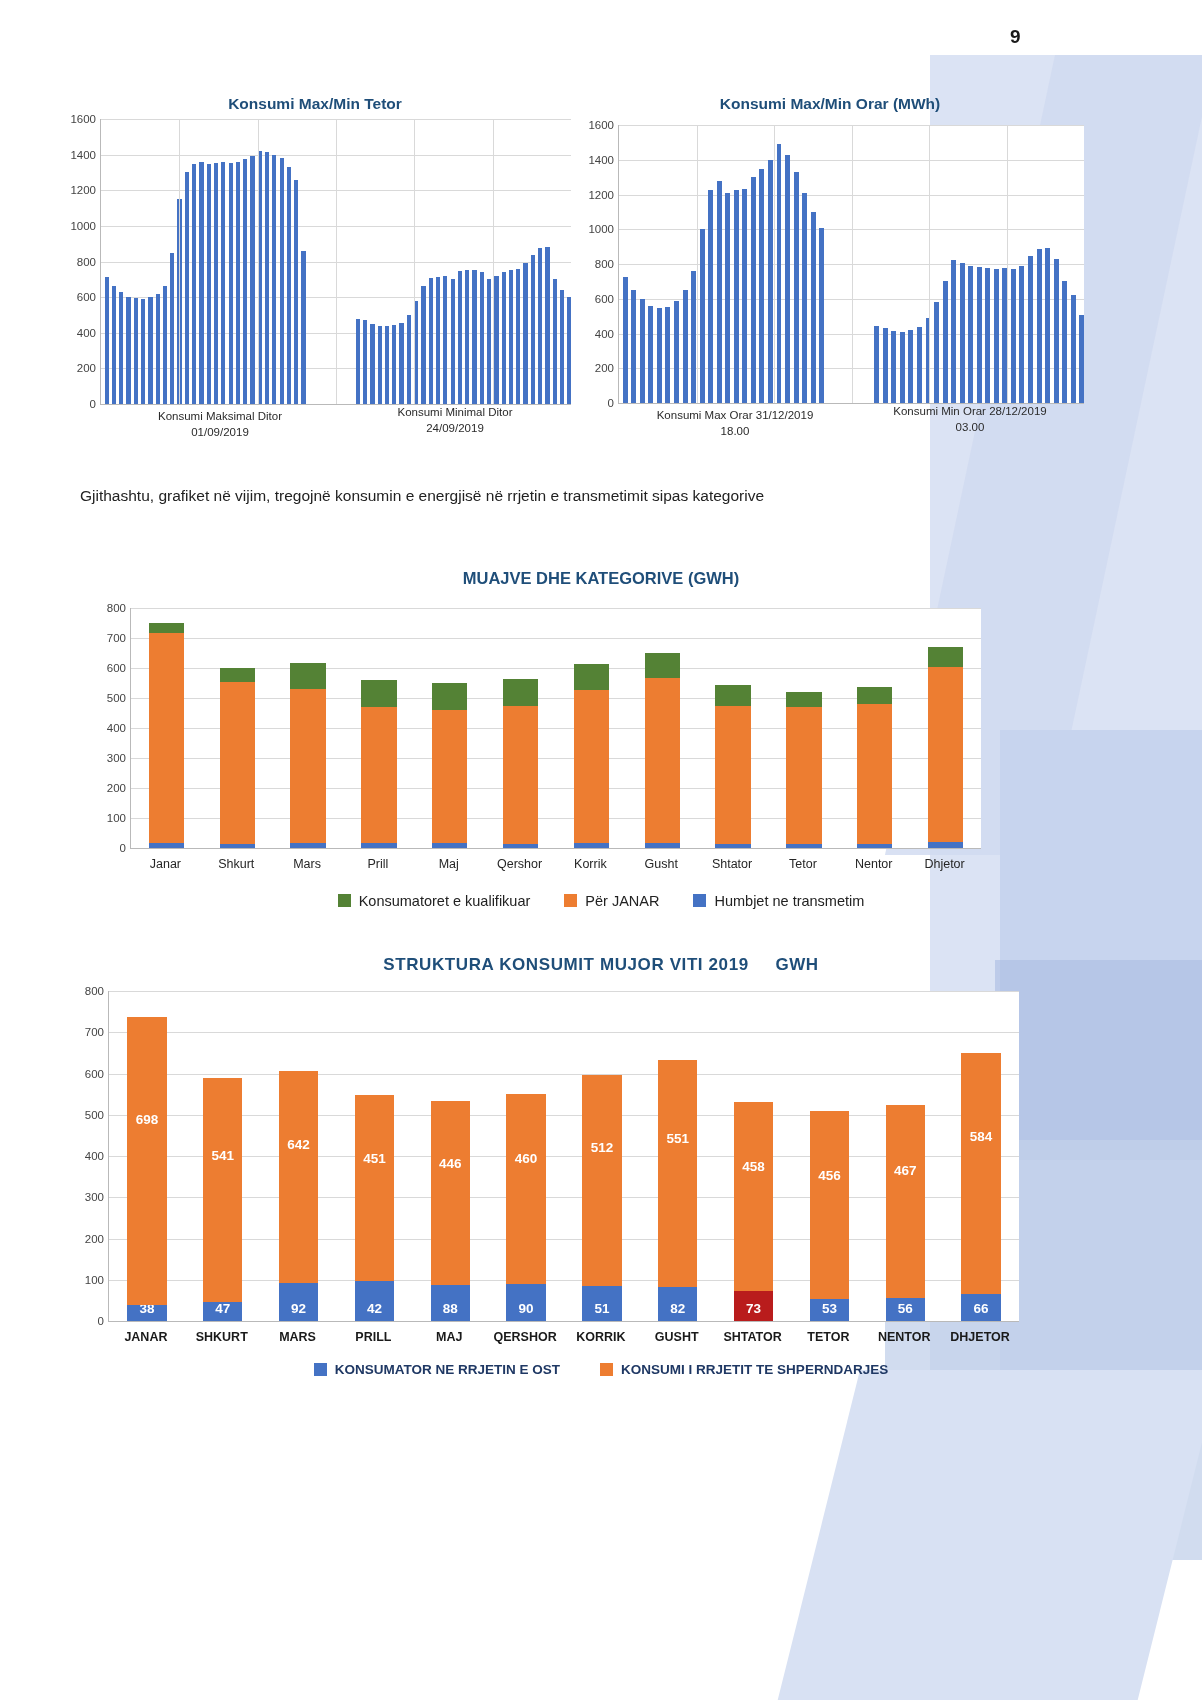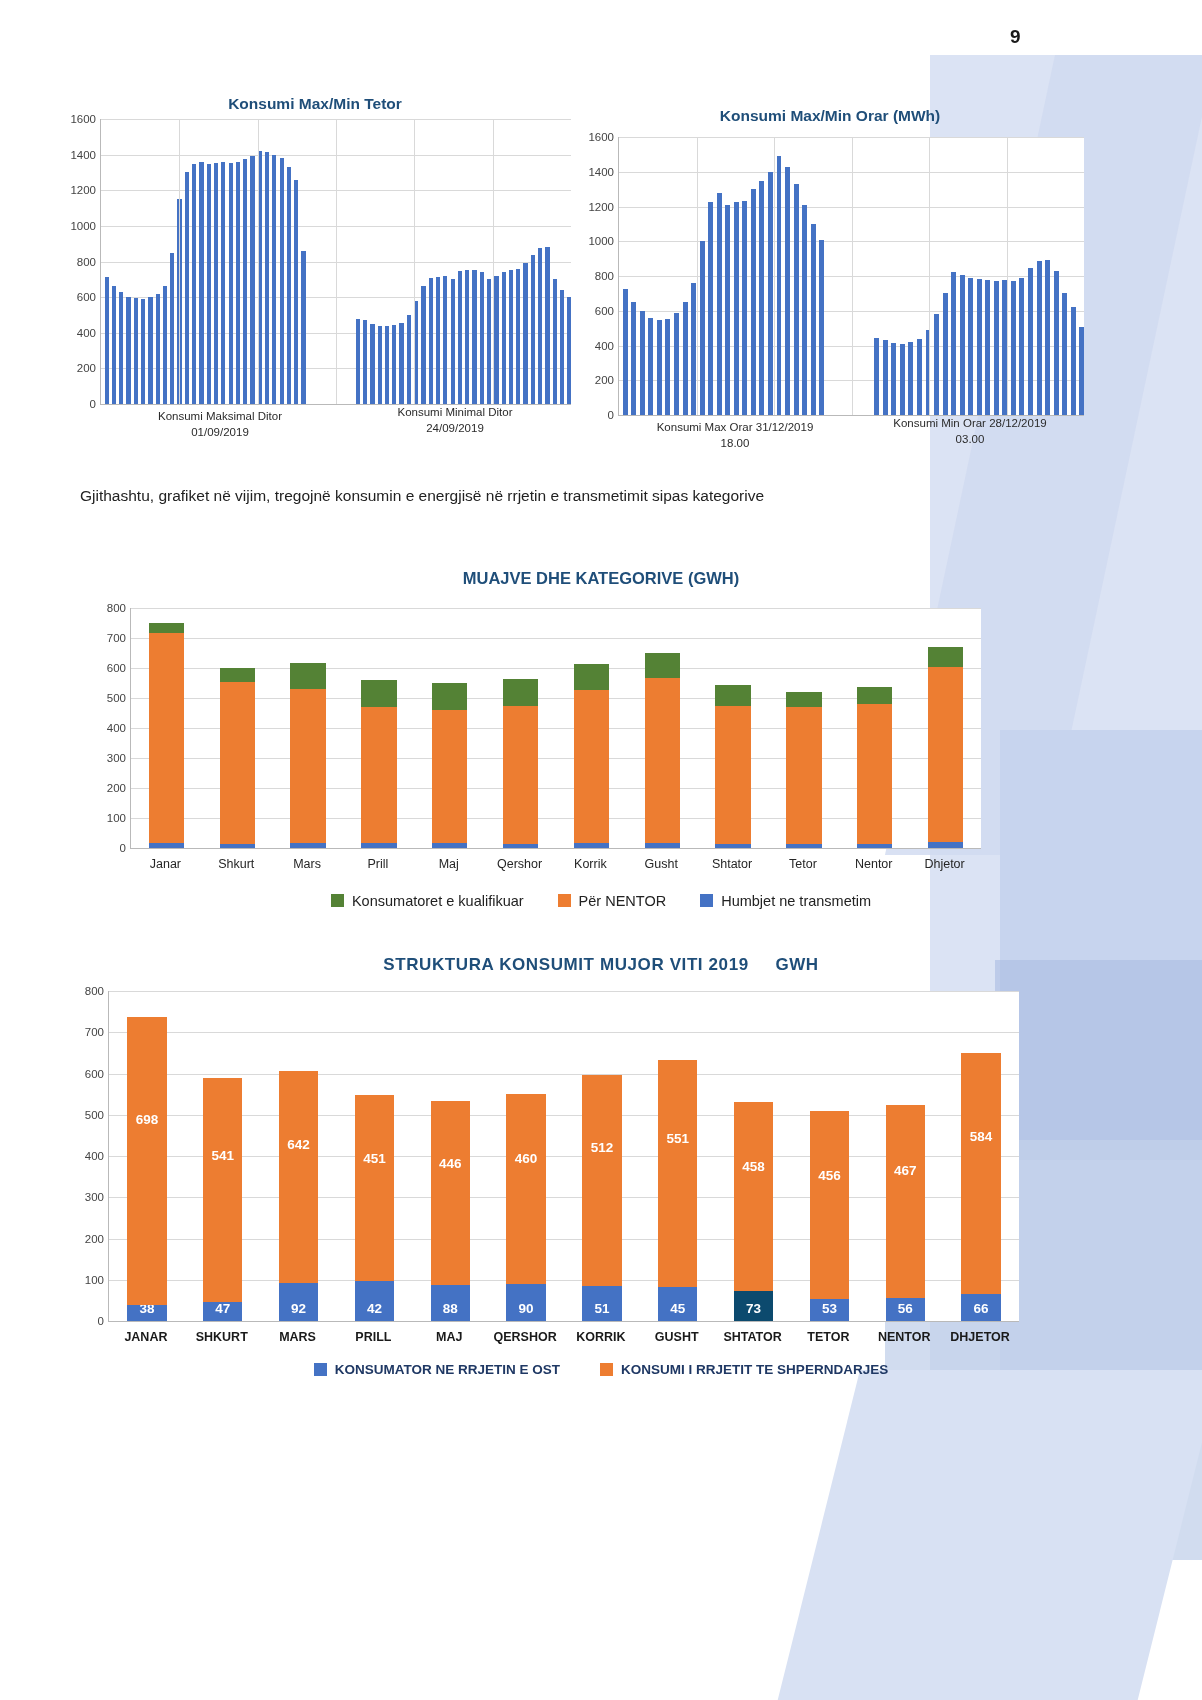--- a/index.html
+++ b/index.html
@@ -179,21 +179,21 @@
           <span>Konsumi Maksimal Ditor</span><br>
           <span>01/09/2019</span>
         </div>
         <div class="grp-label" style="left:280px;width:240px;top:0px;">
           <span>Konsumi Minimal Ditor</span><br>
           <span>24/09/2019</span>
         </div>
       </div>
     </div>
 
-    <div class="mini-chart" id="chart-hourly" style="left:570px;top:12px;width:520px;">
+    <div class="mini-chart" id="chart-hourly" style="left:570px;top:0;width:520px;">
       <div class="chart-title mc-title" style="margin-bottom:12px;">Konsumi Max/Min Orar (MWh)</div>
       <div class="plot" id="plot-hourly" style="height:278px;margin-left:48px;width:465px;">
           <div class="ytick" style="top: 278px;">0</div>
           <div class="gridline" style="top: 243.25px;"></div>
           <div class="ytick" style="top: 243.25px;">200</div>
           <div class="gridline" style="top: 208.5px;"></div>
           <div class="ytick" style="top: 208.5px;">400</div>
           <div class="gridline" style="top: 173.75px;"></div>
           <div class="ytick" style="top: 173.75px;">600</div>
           <div class="gridline" style="top: 139px;"></div>
@@ -376,21 +376,21 @@
           <div class="cat-label" style="left: 779.167px; width: 70.8333px; top: 8px;">Dhjetor</div>
         </div>
     </div>
     <div class="legend">
       <div class="legend-item">
         <span class="swatch" style="background:#548235;"></span>
         <span>Konsumatoret e kualifikuar</span>
       </div>
       <div class="legend-item">
         <span class="swatch" style="background:#ED7D31;"></span>
-        <span>Për NENTOR</span>
+        <span>Për JANAR</span>
       </div>
       <div class="legend-item">
         <span class="swatch" style="background:#4472C4;"></span>
         <span>Humbjet ne transmetim</span>
       </div>
     </div>
   </div>
 
   <div class="chart3-wrap">
     <div class="chart-title c3-title">
@@ -468,28 +468,28 @@
           <div style="position: absolute; left: 473.2px; width: 39.4333px; bottom: 0px; height: 330px;">
             <div class="stack-seg" style="position: absolute; left: 0px; right: 0px; bottom: 0px; height: 35.0625px; background: rgb(68, 114, 196);">
               <div class="bar-value" style="position: absolute; bottom: 5px;">51</div>
             </div>
             <div class="stack-seg" style="position: absolute; left: 0px; right: 0px; bottom: 35.0625px; height: 211.2px; background: rgb(237, 125, 49);">
               <div class="bar-value" style="position: absolute; bottom: 130.944px;">512</div>
             </div>
           </div>
           <div style="position: absolute; left: 549.033px; width: 39.4333px; bottom: 0px; height: 330px;">
             <div class="stack-seg" style="position: absolute; left: 0px; right: 0px; bottom: 0px; height: 33.825px; background: rgb(68, 114, 196);">
-              <div class="bar-value" style="position: absolute; bottom: 5px;">45</div>
+              <div class="bar-value" style="position: absolute; bottom: 5px;">82</div>
             </div>
             <div class="stack-seg" style="position: absolute; left: 0px; right: 0px; bottom: 33.825px; height: 227.287px; background: rgb(237, 125, 49);">
               <div class="bar-value" style="position: absolute; bottom: 140.918px;">551</div>
             </div>
           </div>
           <div style="position: absolute; left: 624.867px; width: 39.4333px; bottom: 0px; height: 330px;">
-            <div class="stack-seg" style="position: absolute; left: 0px; right: 0px; bottom: 0px; height: 30.1125px; background: #0c4a6e;">
+            <div class="stack-seg" style="position: absolute; left: 0px; right: 0px; bottom: 0px; height: 30.1125px; background: #b91c1c;">
               <div class="bar-value" style="position: absolute; bottom: 5px;">73</div>
             </div>
             <div class="stack-seg" style="position: absolute; left: 0px; right: 0px; bottom: 30.1125px; height: 188.925px; background: rgb(237, 125, 49);">
               <div class="bar-value" style="position: absolute; bottom: 117.133px;">458</div>
             </div>
           </div>
           <div style="position: absolute; left: 700.7px; width: 39.4333px; bottom: 0px; height: 330px;">
             <div class="stack-seg" style="position: absolute; left: 0px; right: 0px; bottom: 0px; height: 21.8625px; background: rgb(68, 114, 196);">
               <div class="bar-value" style="position: absolute; bottom: 5px;">53</div>
             </div>

